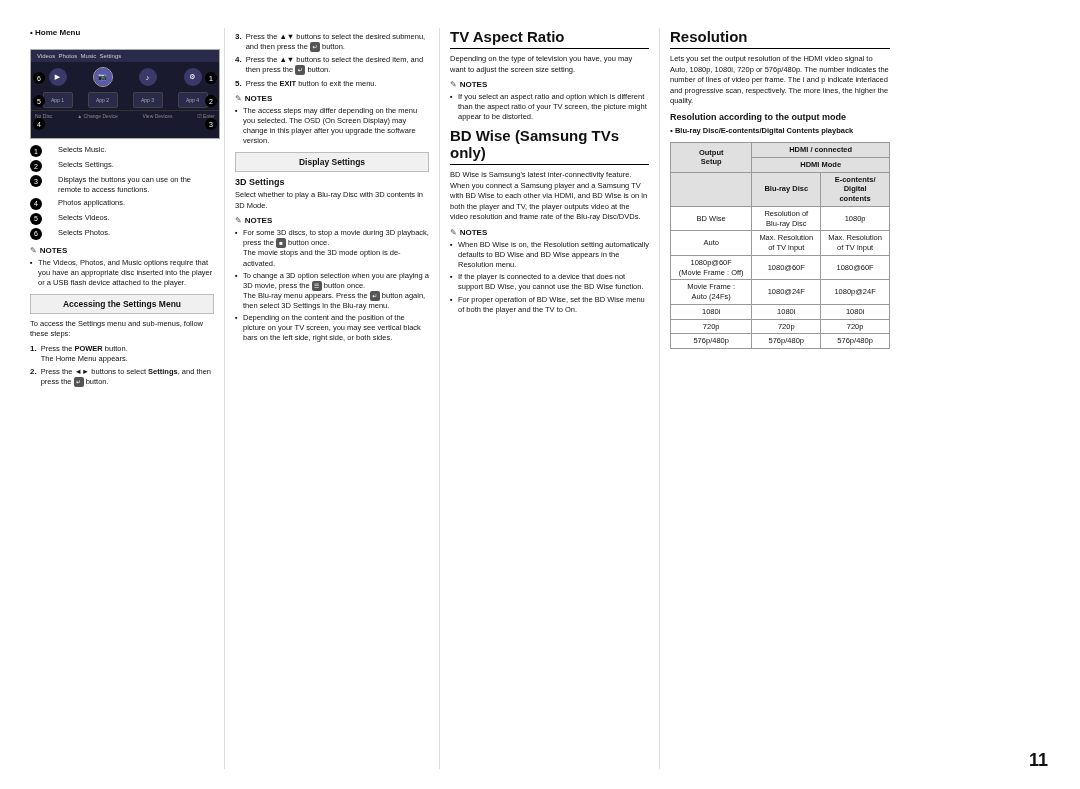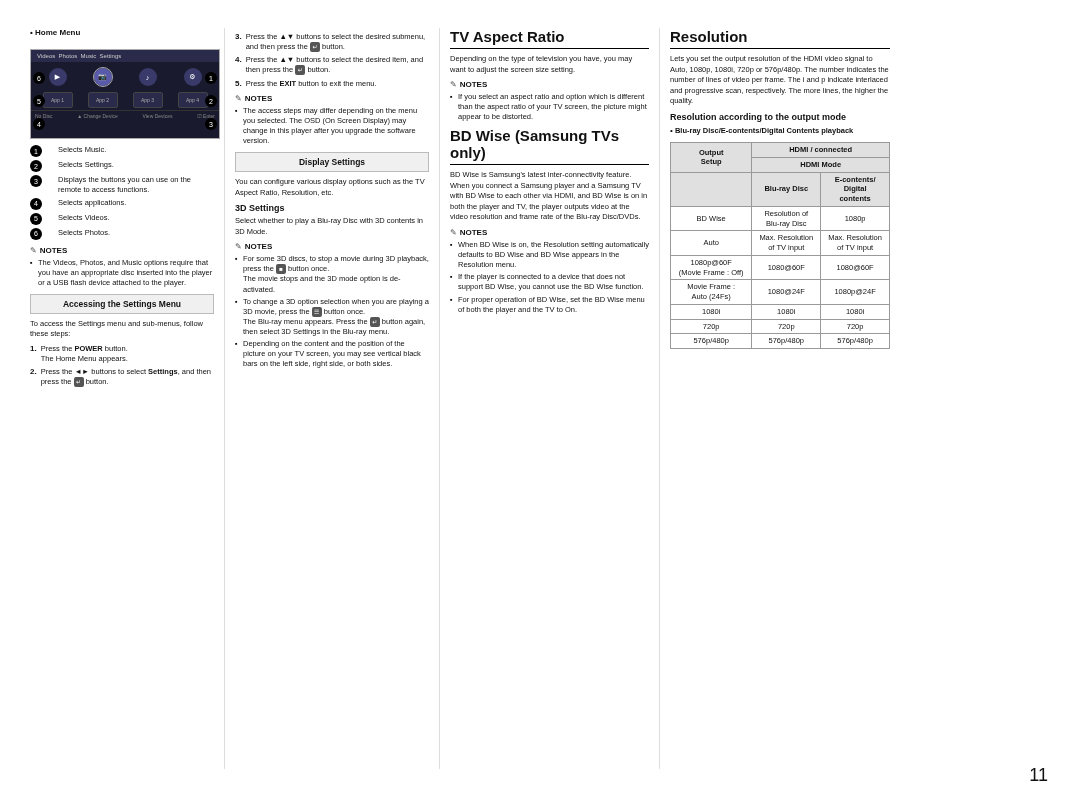--- a/index.html
+++ b/index.html
@@ -259,24 +259,24 @@
       line-height: 1.3;
     }
     .res-table th {
       background: #e0e0e0;
       font-weight: bold;
     }
 
     
     .page-number {
       position: absolute;
-      bottom: 3px;
+      bottom: 18px;
       right: 32px;
       font-size: 18px;
-      font-weight: normal;
+      font-weight: bold;
     }
 
     .col1 { min-width: 195px; max-width: 195px; }
     .col2 { min-width: 215px; max-width: 215px; }
     .col3 { min-width: 220px; max-width: 220px; }
     .col4 { min-width: 240px; max-width: 240px; }
   </style>
 </head>
 <body>
 
@@ -337,21 +337,21 @@
         <div class="num-item">
           <div class="num-circle">2</div>
           <div class="num-text">Selects Settings.</div>
         </div>
         <div class="num-item">
           <div class="num-circle">3</div>
           <div class="num-text">Displays the buttons you can use on the remote to access functions.</div>
         </div>
         <div class="num-item">
           <div class="num-circle">4</div>
-          <div class="num-text">Selects applications.</div>
+          <div class="num-text">Photos applications.</div>
         </div>
         <div class="num-item">
           <div class="num-circle">5</div>
           <div class="num-text">Selects Videos.</div>
         </div>
         <div class="num-item">
           <div class="num-circle">6</div>
           <div class="num-text">Selects Photos.</div>
         </div>
       </div>
@@ -399,21 +399,20 @@
       <div class="notes-section">
         <div class="notes-header">
           <span class="notes-icon">✎</span>
           <span class="notes-title">NOTES</span>
         </div>
         <div class="notes-item">The access steps may differ depending on the menu you selected. The OSD (On Screen Display) may change in this player after you upgrade the software version.</div>
       </div>
 
       <div class="section-box">Display Settings</div>
 
-      <div class="body-text">You can configure various display options such as the TV Aspect Ratio, Resolution, etc.</div>
 
       <div class="section-subheading">3D Settings</div>
       <div class="body-text">Select whether to play a Blu-ray Disc with 3D contents in 3D Mode.</div>
 
       <div class="notes-section">
         <div class="notes-header">
           <span class="notes-icon">✎</span>
           <span class="notes-title">NOTES</span>
         </div>
         <div class="notes-item">For some 3D discs, to stop a movie during 3D playback, press the <span class="btn-icon">■</span> button once.<br>The movie stops and the 3D mode option is de-activated.</div>

